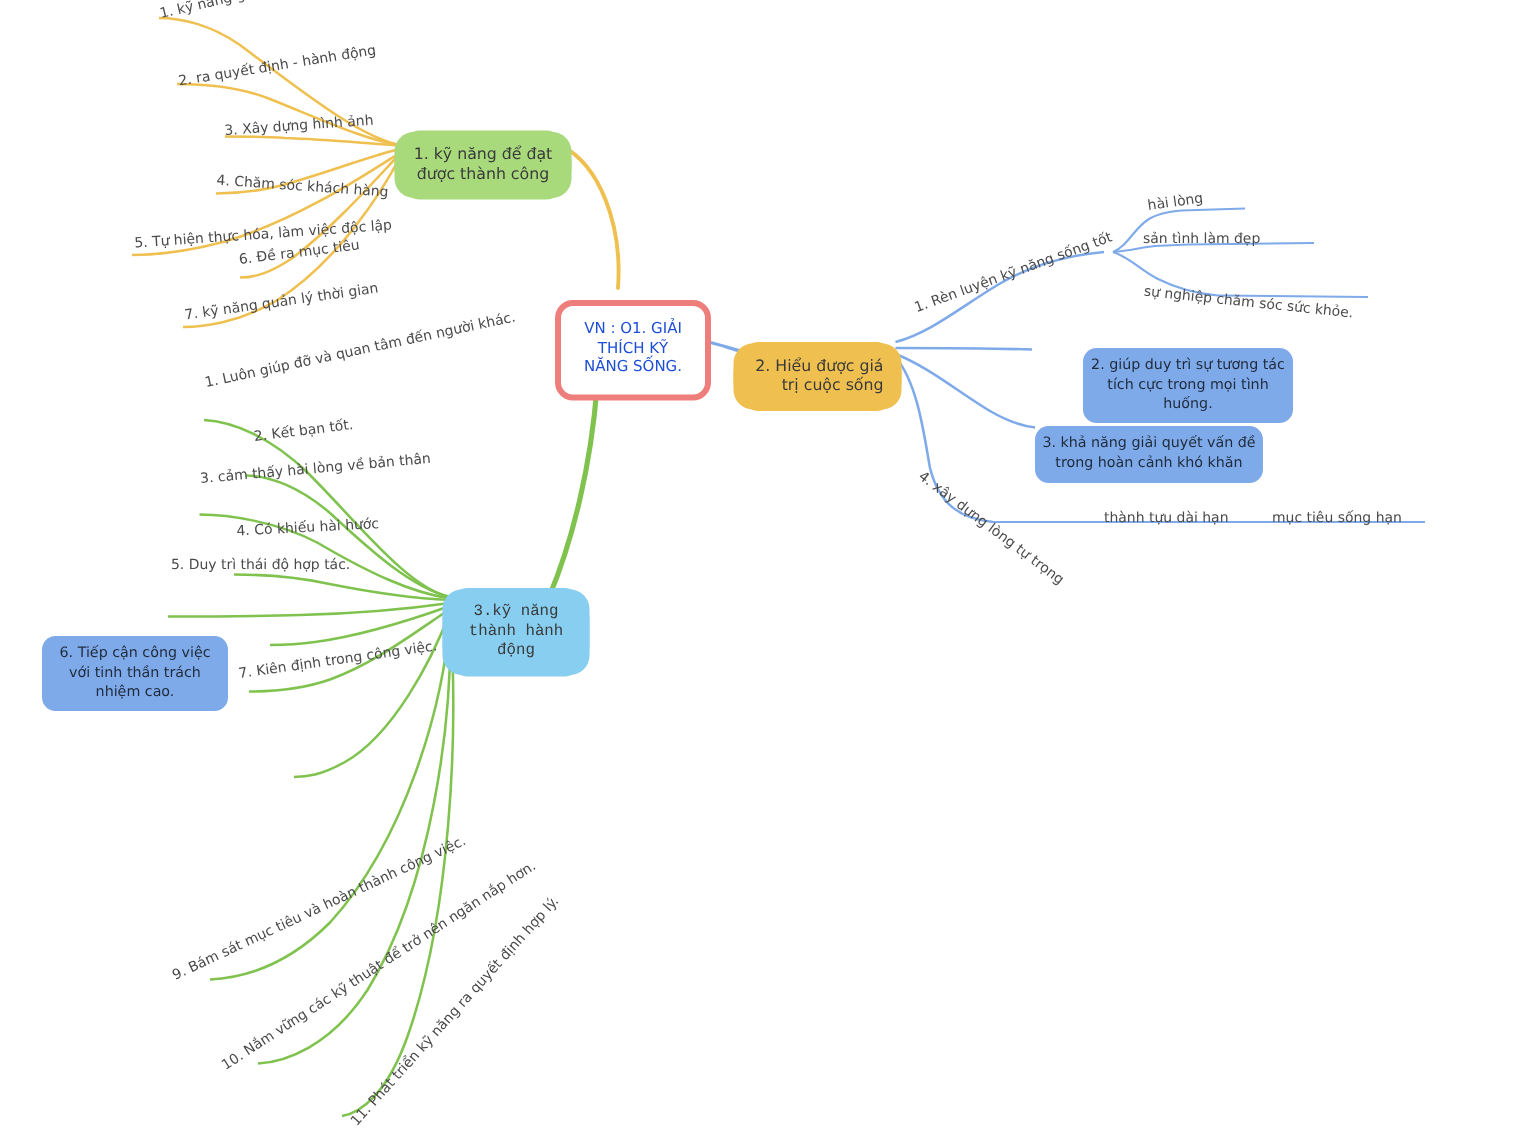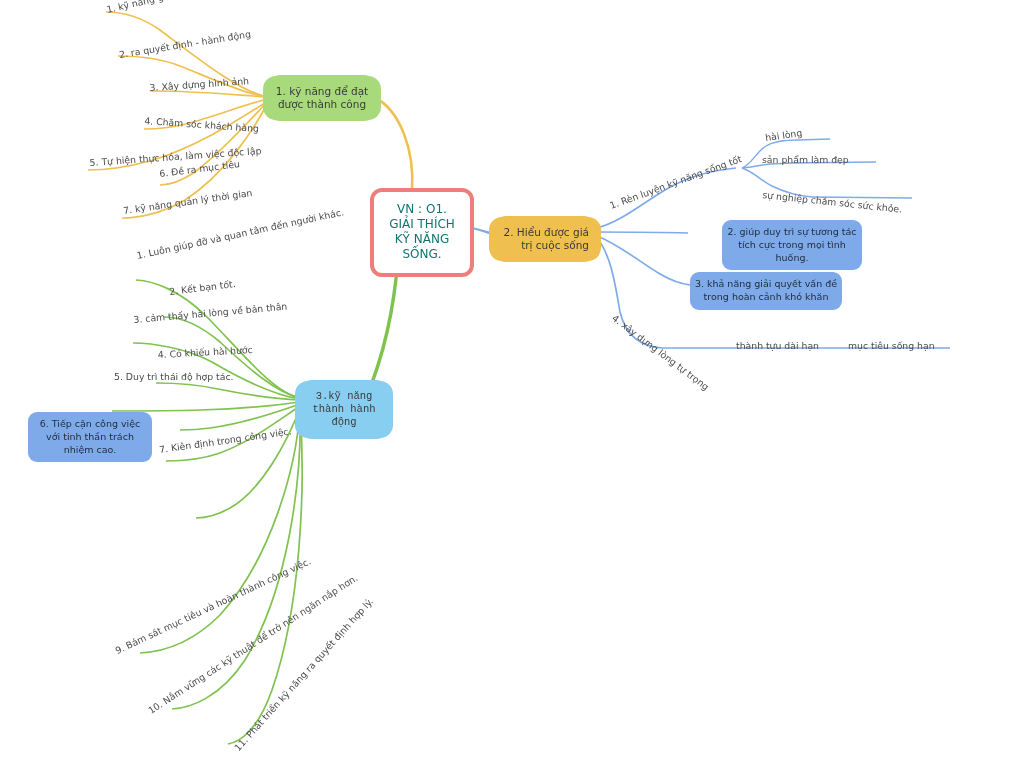--- a/index.html
+++ b/index.html
@@ -3,29 +3,29 @@
 <meta charset="utf-8">
 <style>
   html,body{margin:0;padding:0;background:#ffffff;}
   body{
     font-family:"DejaVu Sans", sans-serif;
     width:1024px;height:759px;overflow:hidden;position:relative;
   }
   #stage{position:absolute;left:0;top:0;width:1024px;height:759px;}
   svg#wires{position:absolute;left:0;top:0;width:1024px;height:759px;}
 
-  .node{position:absolute;box-sizing:border-box;}
+  .node{position:absolute;box-sizing:border-box;margin-top:12px;}
 
   
   .root{
     border:4px solid #EE7E7B;
     border-radius:12px;
     background:#ffffff;
-    color:#0f766e;
-    font-size:12px;
+    color:#1d4ed8;
+    font-size:10px;
     line-height:1.25;
     text-align:center;
     padding:10px 12px 11px 12px;
     z-index:6;
   }
 
   
   .pill{
     border-radius:14px;
     text-align:center;
@@ -150,21 +150,21 @@
   <div class="leaf" style="left:108px;top:4px;transform:rotate(-13deg);">1. kỹ năng giao tiếp tốt</div>
   <div class="leaf" style="left:120px;top:49px;transform:rotate(-9deg);">2. ra quyết định - hành động</div>
   <div class="leaf" style="left:150px;top:82px;transform:rotate(-4deg);">3. Xây dựng hình ảnh</div>
   <div class="leaf" style="left:144px;top:115px;transform:rotate(4deg);">4. Chăm sóc khách hàng</div>
   <div class="leaf" style="left:90px;top:157px;transform:rotate(-4deg);">5. Tự hiện thực hóa, làm việc độc lập</div>
   <div class="leaf" style="left:160px;top:168px;transform:rotate(-7deg);">6. Đề ra mục tiêu</div>
   <div class="leaf" style="left:124px;top:205px;transform:rotate(-8deg);">7. kỹ năng quản lý thời gian</div>
 
   <div class="leaf" style="left:612px;top:200px;transform:rotate(-20deg);">1. Rèn luyện kỹ năng sống tốt</div>
   <div class="leaf" style="left:766px;top:132px;transform:rotate(-8deg);">hài lòng</div>
-  <div class="leaf" style="left:762px;top:154px;transform:rotate(0deg);">sản phẩm làm đẹp</div>
+  <div class="leaf" style="left:762px;top:154px;transform:rotate(0deg);">sản tình làm đẹp</div>
   <div class="leaf" style="left:762px;top:189px;transform:rotate(6deg);">sự nghiệp chăm sóc sức khỏe.</div>
 
   <div class="node boxed" style="left:722px;top:220px;width:140px;">2. giúp duy trì sự tương tác tích cực trong mọi tình huống.</div>
 
   <div class="node boxed" style="left:690px;top:272px;width:152px;">3. khả năng giải quyết vấn đề trong hoàn cảnh khó khăn</div>
 
   <div class="leaf" style="left:610px;top:310px;transform:rotate(37deg);">4. xây dựng lòng tự trọng</div>
   <div class="leaf" style="left:736px;top:340px;">thành tựu dài hạn</div>
   <div class="leaf" style="left:848px;top:340px;">mục tiêu sống hạn</div>
 

